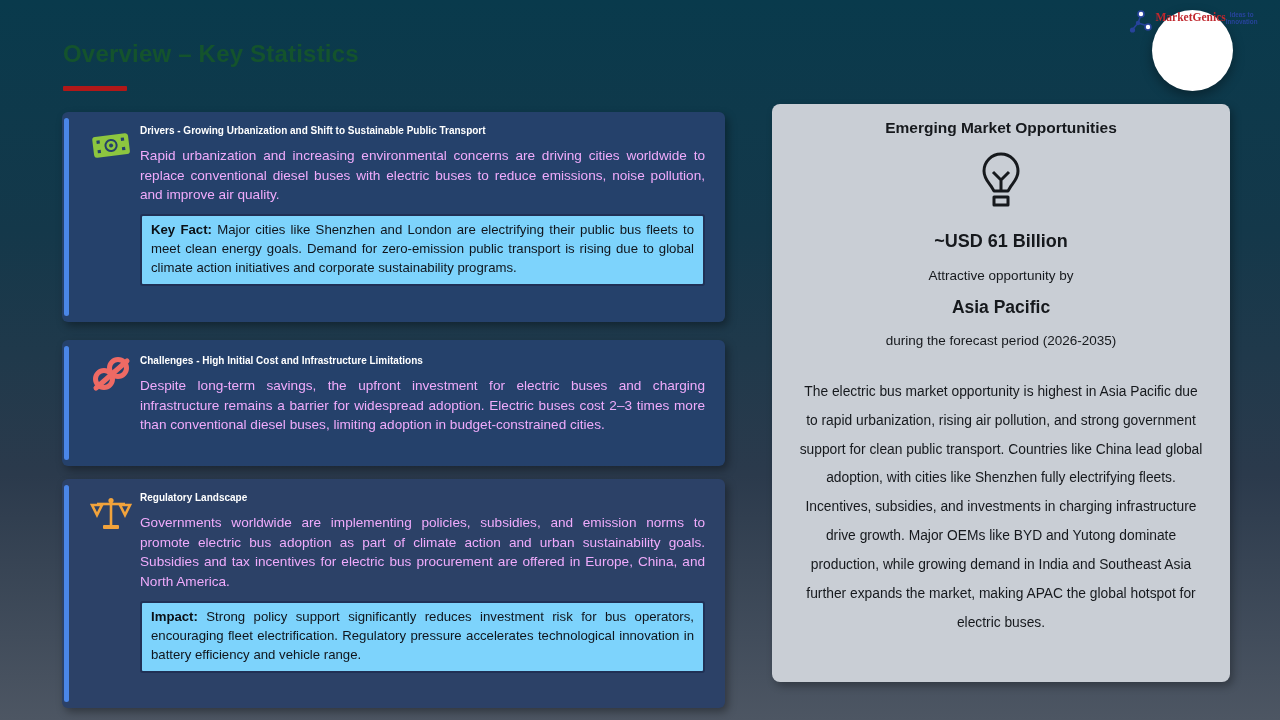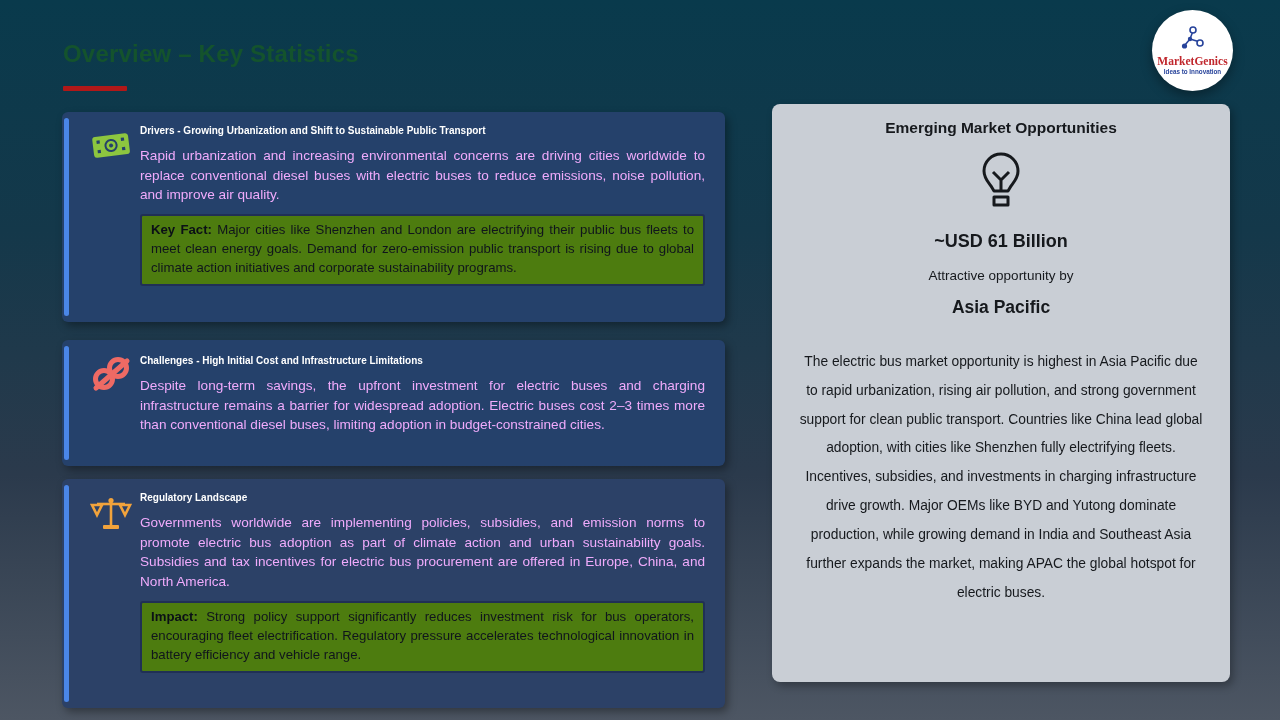--- a/index.html
+++ b/index.html
@@ -10,35 +10,35 @@
     position:relative;
   }
   .abs{position:absolute;}
 
   
   .slide-title{left:63px;top:40px;font-size:24px;font-weight:bold;color:#14532d;letter-spacing:.2px;}
   .title-underline{left:63px;top:86px;width:64px;height:5px;background:#b11818;border-radius:1px;}
 
   
   .logo{left:1152px;top:10px;width:81px;height:81px;background:#ffffff;border-radius:50%;
-        box-shadow:0 5px 12px rgba(0,0,0,.35);display:flex;flex-direction:column;
-        align-items:center;justify-content:center;text-align:center;}
+        box-shadow:0 5px 12px rgba(0,0,0,.35);display:flex;flex-direction:row;
+        align-items:flex-start;justify-content:center;text-align:center;}
   .logo-name{font-family:"Liberation Serif","DejaVu Serif",serif;font-weight:bold;font-size:11.5px;color:#c0272d;margin-top:1px;}
   .logo-tagline{font-size:6.3px;font-weight:bold;color:#27439b;margin-top:1px;}
 
   
   .card{left:62px;width:663px;background:#25416b;border-radius:6px;
         box-shadow:3px 4px 9px rgba(0,0,0,.35);}
   .card-3{background:#2c4167;}
   .accent{position:absolute;left:2px;top:6px;bottom:6px;width:5px;border-radius:4px;background:#4a86e8;}
   .card-icon{position:absolute;left:24px;top:16px;width:50px;display:flex;justify-content:center;}
   .card-content{margin:0 20px 0 78px;padding:11px 0 12px;}
   .card-title{margin:0 0 6px;font-size:10px;font-weight:bold;color:#ffffff;line-height:1.68;text-align:justify;}
   .card-body{margin:0;font-size:13.6px;line-height:1.46;color:#f0abfc;text-align:justify;}
-  .callout{margin-top:9px;background:#4d7c0f;border:2px solid #203055;border-radius:3px;
+  .callout{margin-top:9px;background:#7dd3fc;border:2px solid #203055;border-radius:3px;
            padding:5px 9px 6px;font-size:13.2px;line-height:1.43;color:#10151c;text-align:justify;}
   .callout b{color:#0b1016;}
 
   
   .panel{left:772px;top:104px;width:458px;height:578px;background:#c9ced5;border-radius:8px;
          box-shadow:3px 4px 9px rgba(0,0,0,.3);text-align:center;color:#16191d;}
   .panel-title{padding-top:15px;font-size:15.5px;font-weight:bold;}
   .panel-bulb{margin-top:14px;}
   .panel-value{margin-top:18px;font-size:18px;font-weight:bold;}
   .panel-sub{margin-top:16px;font-size:13.5px;}
@@ -143,14 +143,15 @@
       <g fill="none" stroke="#16191d" stroke-width="3" stroke-linejoin="round">
         <path d="M24 3 a17 17 0 0 1 17 17 c0 7 -4 11 -7 15 l-3 5 H17 l-3 -5 c-3 -4 -7 -8 -7 -15 A17 17 0 0 1 24 3 Z"></path>
         <path d="M16 21 L24 29 L32 21 M24 29 V40"></path>
         <rect x="17" y="46" width="14" height="8"></rect>
       </g>
     </svg>
   </div>
   <div class="panel-value">~USD 61 Billion</div>
   <div class="panel-sub">Attractive opportunity by</div>
   <div class="panel-region">Asia Pacific</div>
+  <div class="panel-period">during the forecast period (2026-2035)</div>
   <div class="panel-desc">The electric bus market opportunity is highest in Asia Pacific due to rapid urbanization, rising air pollution, and strong government support for clean public transport. Countries like China lead global adoption, with cities like Shenzhen fully electrifying fleets. Incentives, subsidies, and investments in charging infrastructure drive growth. Major OEMs like BYD and Yutong dominate production, while growing demand in India and Southeast Asia further expands the market, making APAC the global hotspot for electric buses.</div>
 </div>
 
 </body></html>

